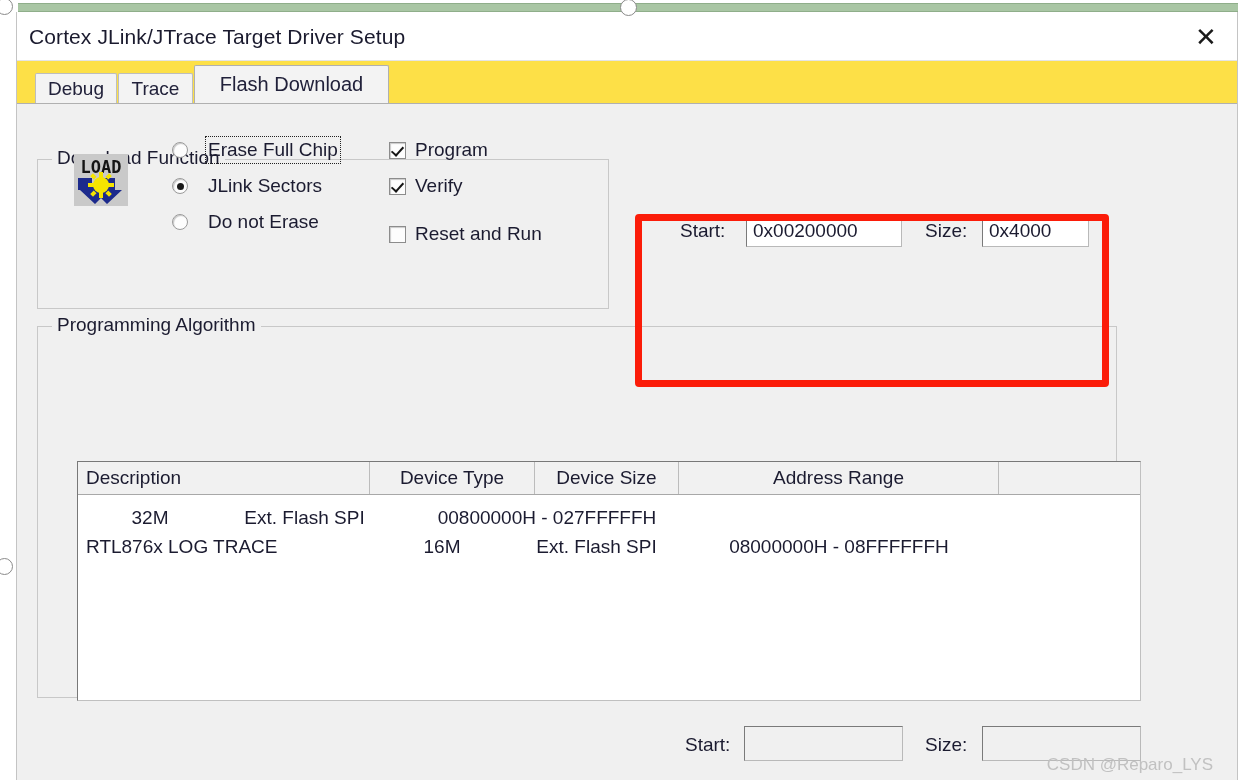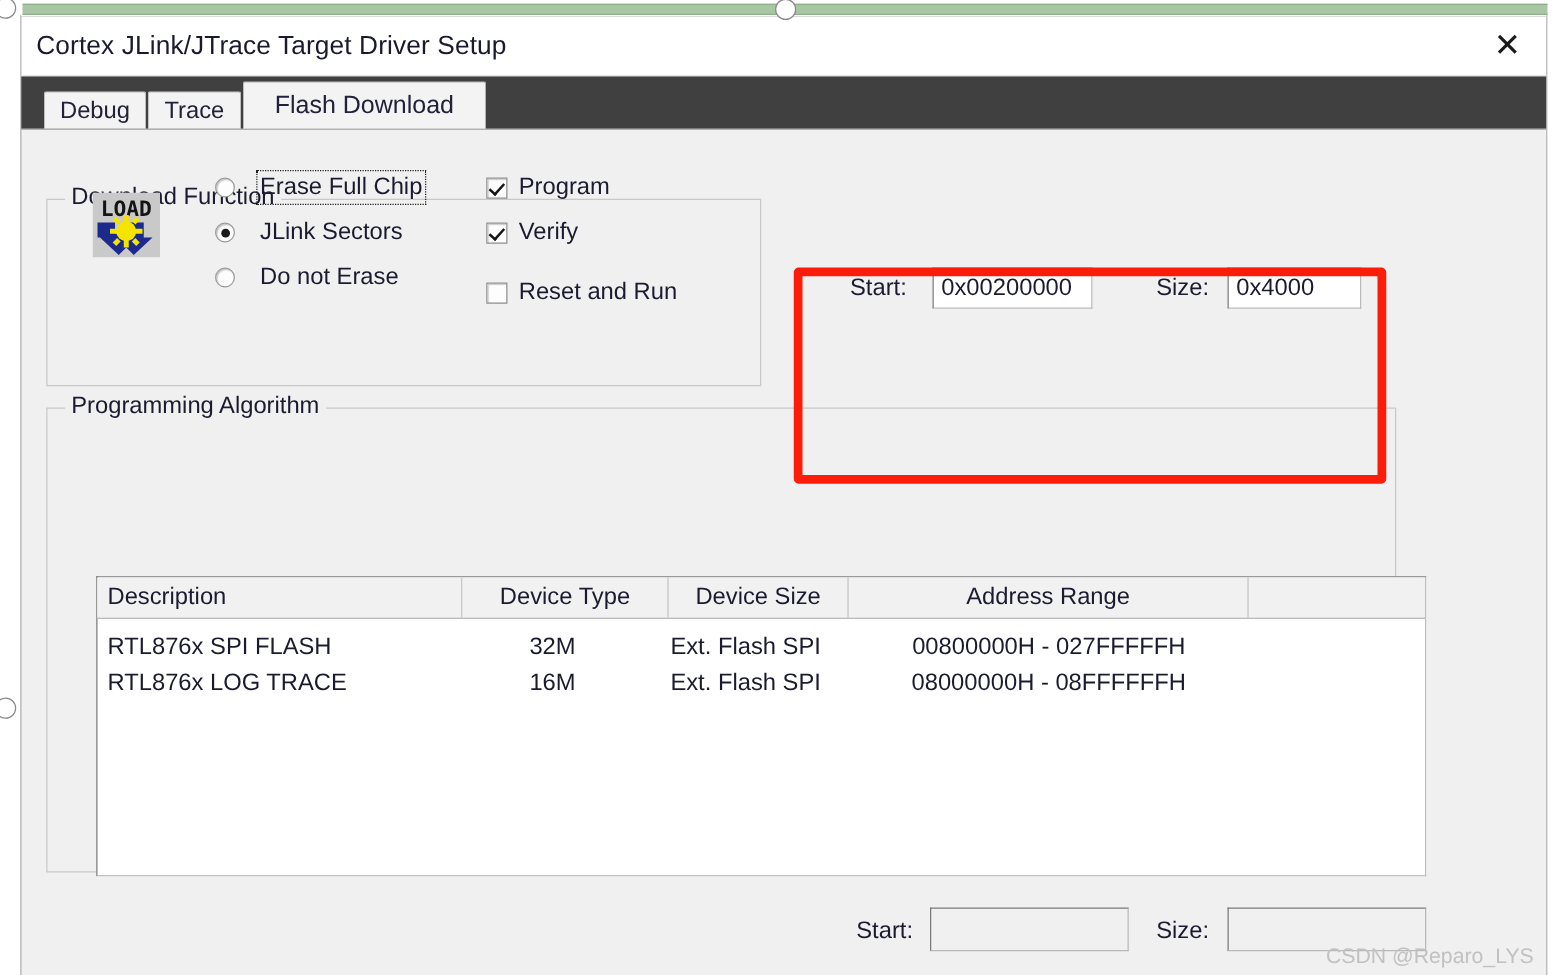--- a/index.html
+++ b/index.html
@@ -24,21 +24,21 @@
   #handle-top    { left:620px; top:-1px; }
   #handle-left   { left:-4px;  top:558px; }
   #handle-tl     { left:-4px;  top:-2px; }
 
   #window-edge-l { position:absolute; left:16px; top:12px; width:1px; height:768px; background:#c4c4c4; }
   #window-edge-r { position:absolute; left:1237px; top:12px; width:1px; height:768px; background:#c4c4c4; }
 
   
   #dialog {
     position:absolute; left:17px; top:13px; width:1220px; height:767px;
-    background:#404040;
+    background:#fde047;
   }
   #titlebar {
     position:relative; height:48px; background:#ffffff;
     border-bottom:1px solid #e4e4e4;
   }
   #dialog-title {
     position:absolute; left:12px; top:12px;
     font-size:21px; color:#1a1a2e; letter-spacing:.1px; white-space:nowrap;
   }
   #close-button {
@@ -124,21 +124,21 @@
   .textbox {
     position:absolute; background:#ffffff;
     border:1px solid #b9b9b9; border-top:1.6px solid #7a7a7a; border-left:1.6px solid #7a7a7a;
     font-size:19px; color:#1b1b30;
     padding:0 6px; display:flex; align-items:center;
     font-family:"Liberation Sans", sans-serif;
   }
   .textbox.disabled { background:#f0f0f0; color:#8c8c8c; }
 
   #lbl-ram-start { left:663px; top:116px; }
-  #txt-ram-start { left:729px; top:110px; width:128px; height:33px; }
+  #txt-ram-start { left:729px; top:110px; width:156px; height:33px; }
   #lbl-ram-size  { left:908px; top:116px; }
   #txt-ram-size  { left:965px; top:110px; width:107px; height:33px; }
 
   #lbl-pg-start { left:668px; top:630px; }
   #txt-pg-start { left:727px; top:622px; width:159px; height:35px; }
   #lbl-pg-size  { left:908px; top:630px; }
   #txt-pg-size  { left:965px; top:622px; width:159px; height:35px; }
 
   
   #algo-table {
@@ -164,21 +164,21 @@
   .c-tail { width:140px; }
 
   
   #red-highlight {
     position:absolute; left:618px; top:110px; width:474px; height:173px;
     border:7px solid #fb1c09; border-radius:4px; z-index:40; pointer-events:none;
   }
 
   
   #watermark {
-    position:absolute; right:18px; bottom:5px;
+    position:absolute; right:32px; bottom:5px;
     font-size:17px; color:#c1c1c1; white-space:nowrap; z-index:50;
   }
 </style>
 </head>
 <body>
 
 <div id="capture-bar"></div>
 <div class="handle" id="handle-tl"></div>
 <div class="handle" id="handle-top"></div>
 <div class="handle" id="handle-left"></div>
@@ -262,21 +262,20 @@
 
     <div id="algo-table">
       <div id="algo-header">
         <div class="th c-desc">Description</div>
         <div class="th c-type center">Device Type</div>
         <div class="th c-size center">Device Size</div>
         <div class="th c-addr center">Address Range</div>
         <div class="th c-tail"></div>
       </div>
       <div class="tr" style="margin-top:8px;">
-        <div class="td c-desc" style="padding-left:8px;">RTL876x SPI FLASH</div>
         <div class="td c-size center">32M</div>
         <div class="td c-type center">Ext. Flash SPI</div>
         <div class="td c-addr center">00800000H - 027FFFFFH</div>
         <div class="td c-tail"></div>
       </div>
       <div class="tr">
         <div class="td c-desc" style="padding-left:8px;">RTL876x LOG TRACE</div>
         <div class="td c-size center">16M</div>
         <div class="td c-type center">Ext. Flash SPI</div>
         <div class="td c-addr center">08000000H - 08FFFFFFH</div>

